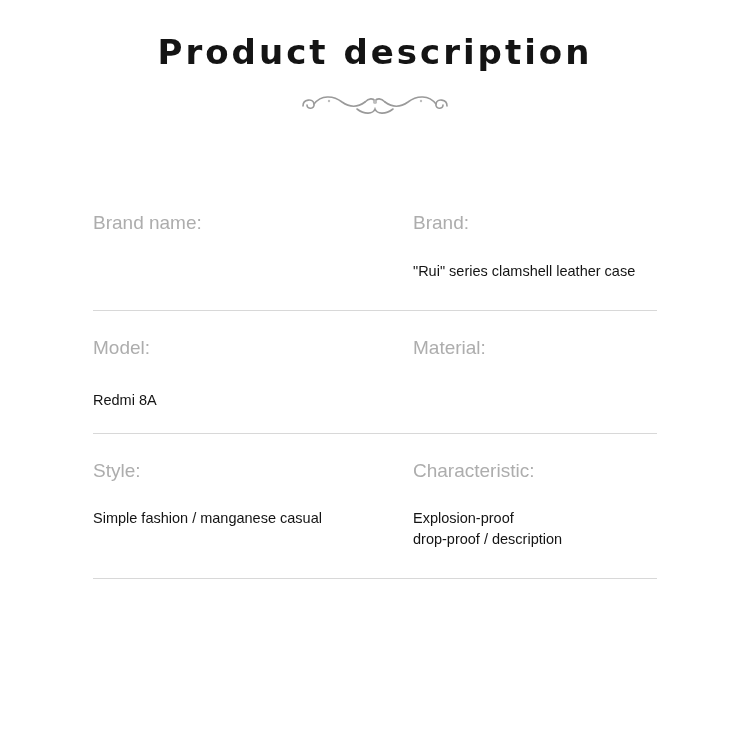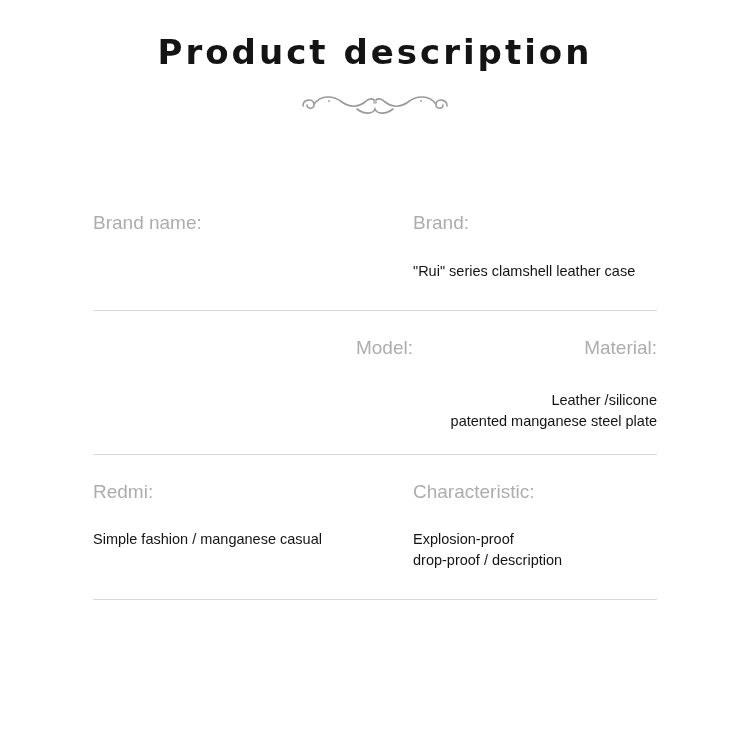--- a/index.html
+++ b/index.html
@@ -82,21 +82,21 @@
 
   .spec-value {
     font-size: 14.5px;
     color: #141414;
     line-height: 1.45;
     white-space: pre-line;
   }
 
   
   .row-1 { padding-bottom: 28px; margin-bottom: 26px; }
-  .row-2 { padding-bottom: 22px; margin-bottom: 26px; text-align: right; }
+  .row-2 { padding-bottom: 22px; margin-bottom: 26px; }
   .row-3 { padding-bottom: 28px; margin-bottom: 0; }
 
   .row-1 .spec-label { margin-bottom: 26px; }
   .row-2 .spec-label { margin-bottom: 30px; }
   .row-3 .spec-label { margin-bottom: 26px; }
 </style>
 </head>
 <body>
 
 <div class="page">
@@ -129,31 +129,30 @@
       </div>
       <div class="spec-cell right">
         <span class="spec-label">Brand:</span>
         <span class="spec-value">"Rui" series clamshell leather case</span>
       </div>
     </div>
 
     <div class="spec-row row-2">
       <div class="spec-cell left">
         <span class="spec-label">Model:</span>
+        <span class="spec-value">Redmi 8A</span>
       </div>
       <div class="spec-cell right">
         <span class="spec-label">Material:</span>
-        <span class="spec-value">Leather /silicone
-patented manganese steel plate</span>
       </div>
     </div>
 
     <div class="spec-row row-3">
       <div class="spec-cell left">
-        <span class="spec-label">Redmi:</span>
+        <span class="spec-label">Style:</span>
         <span class="spec-value">Simple fashion / manganese casual</span>
       </div>
       <div class="spec-cell right">
         <span class="spec-label">Characteristic:</span>
         <span class="spec-value">Explosion-proof
 drop-proof / description</span>
       </div>
     </div>
 
   </div>

